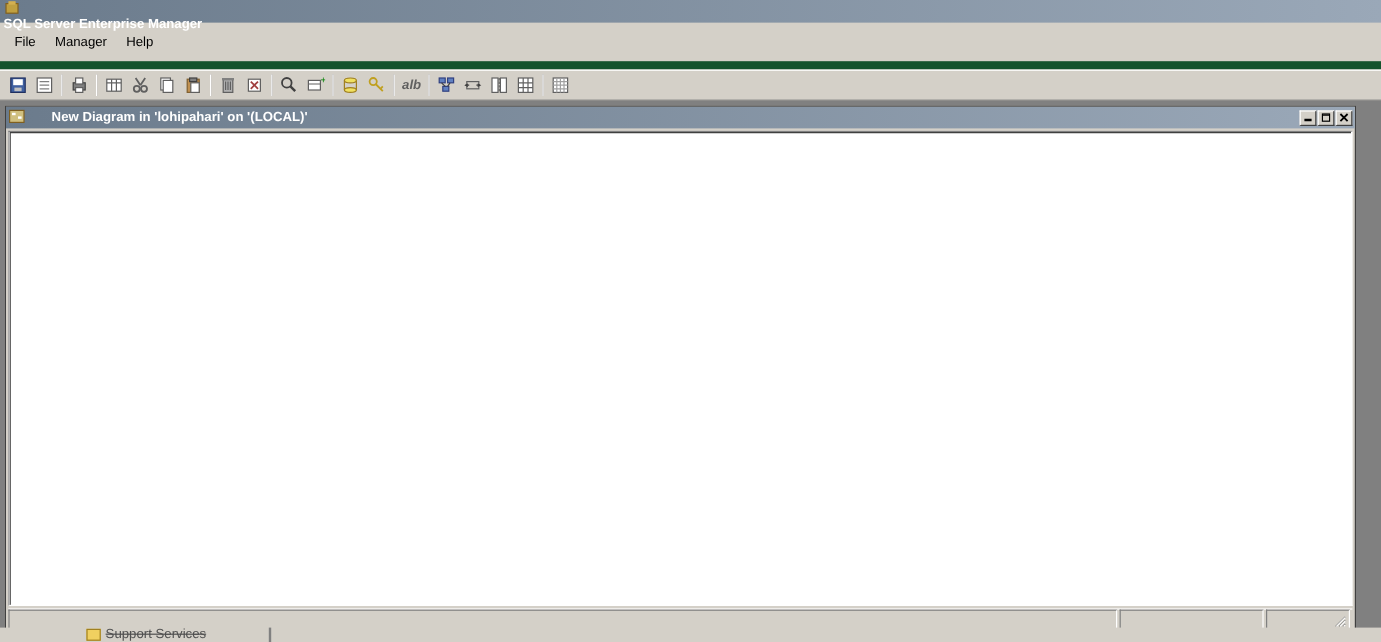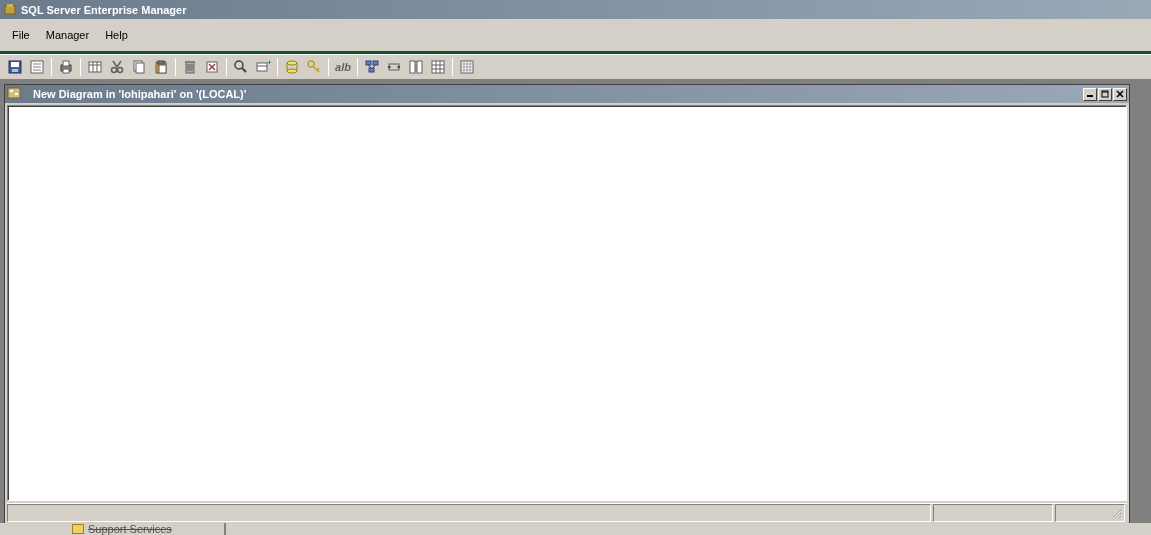--- a/index.html
+++ b/index.html
@@ -8,41 +8,41 @@
       font-size: 11px;
       background: #d4d0c8;
       width: 1151px;
       height: 535px;
       overflow: hidden;
     }
     .title-bar {
       background: linear-gradient(to right, #6b7b8c, #9aa8b8);
       height: 19px;
       display: flex;
-      align-items: center;
       padding: 0 3px;
       color: #fff;
       font-weight: bold;
       font-size: 11px;
+      flex-direction: column;
     }
     .title-bar .app-icon {
       width: 14px;
       height: 14px;
       margin-right: 4px;
       display: inline-flex;
       align-items: center;
       justify-content: center;
     }
     .menu-bar {
       background: #d4d0c8;
       height: 35px;
       display: flex;
       align-items: center;
       padding: 16px 4px;
-      border-bottom: 3px solid #14532d;
+      border-bottom: 7px solid #14532d;
     }
     .menu-item {
       padding: 2px 8px;
       cursor: default;
     }
     .toolbar {
       background: #d4d0c8;
       height: 26px;
       display: flex;
       align-items: center;
@@ -88,21 +88,21 @@
       align-items: center;
       justify-content: space-between;
       padding: 0 2px;
       color: #fff;
       font-weight: bold;
       font-size: 11px;
     }
     .child-title-left {
       display: flex;
       align-items: center;
-      gap: 12px;
+      gap: 22px;
     }
     .win-controls {
       display: flex;
       gap: 0;
     }
     .win-btn {
       width: 14px;
       height: 13px;
       background: #d4d0c8;
       border: 1px solid #fff;

